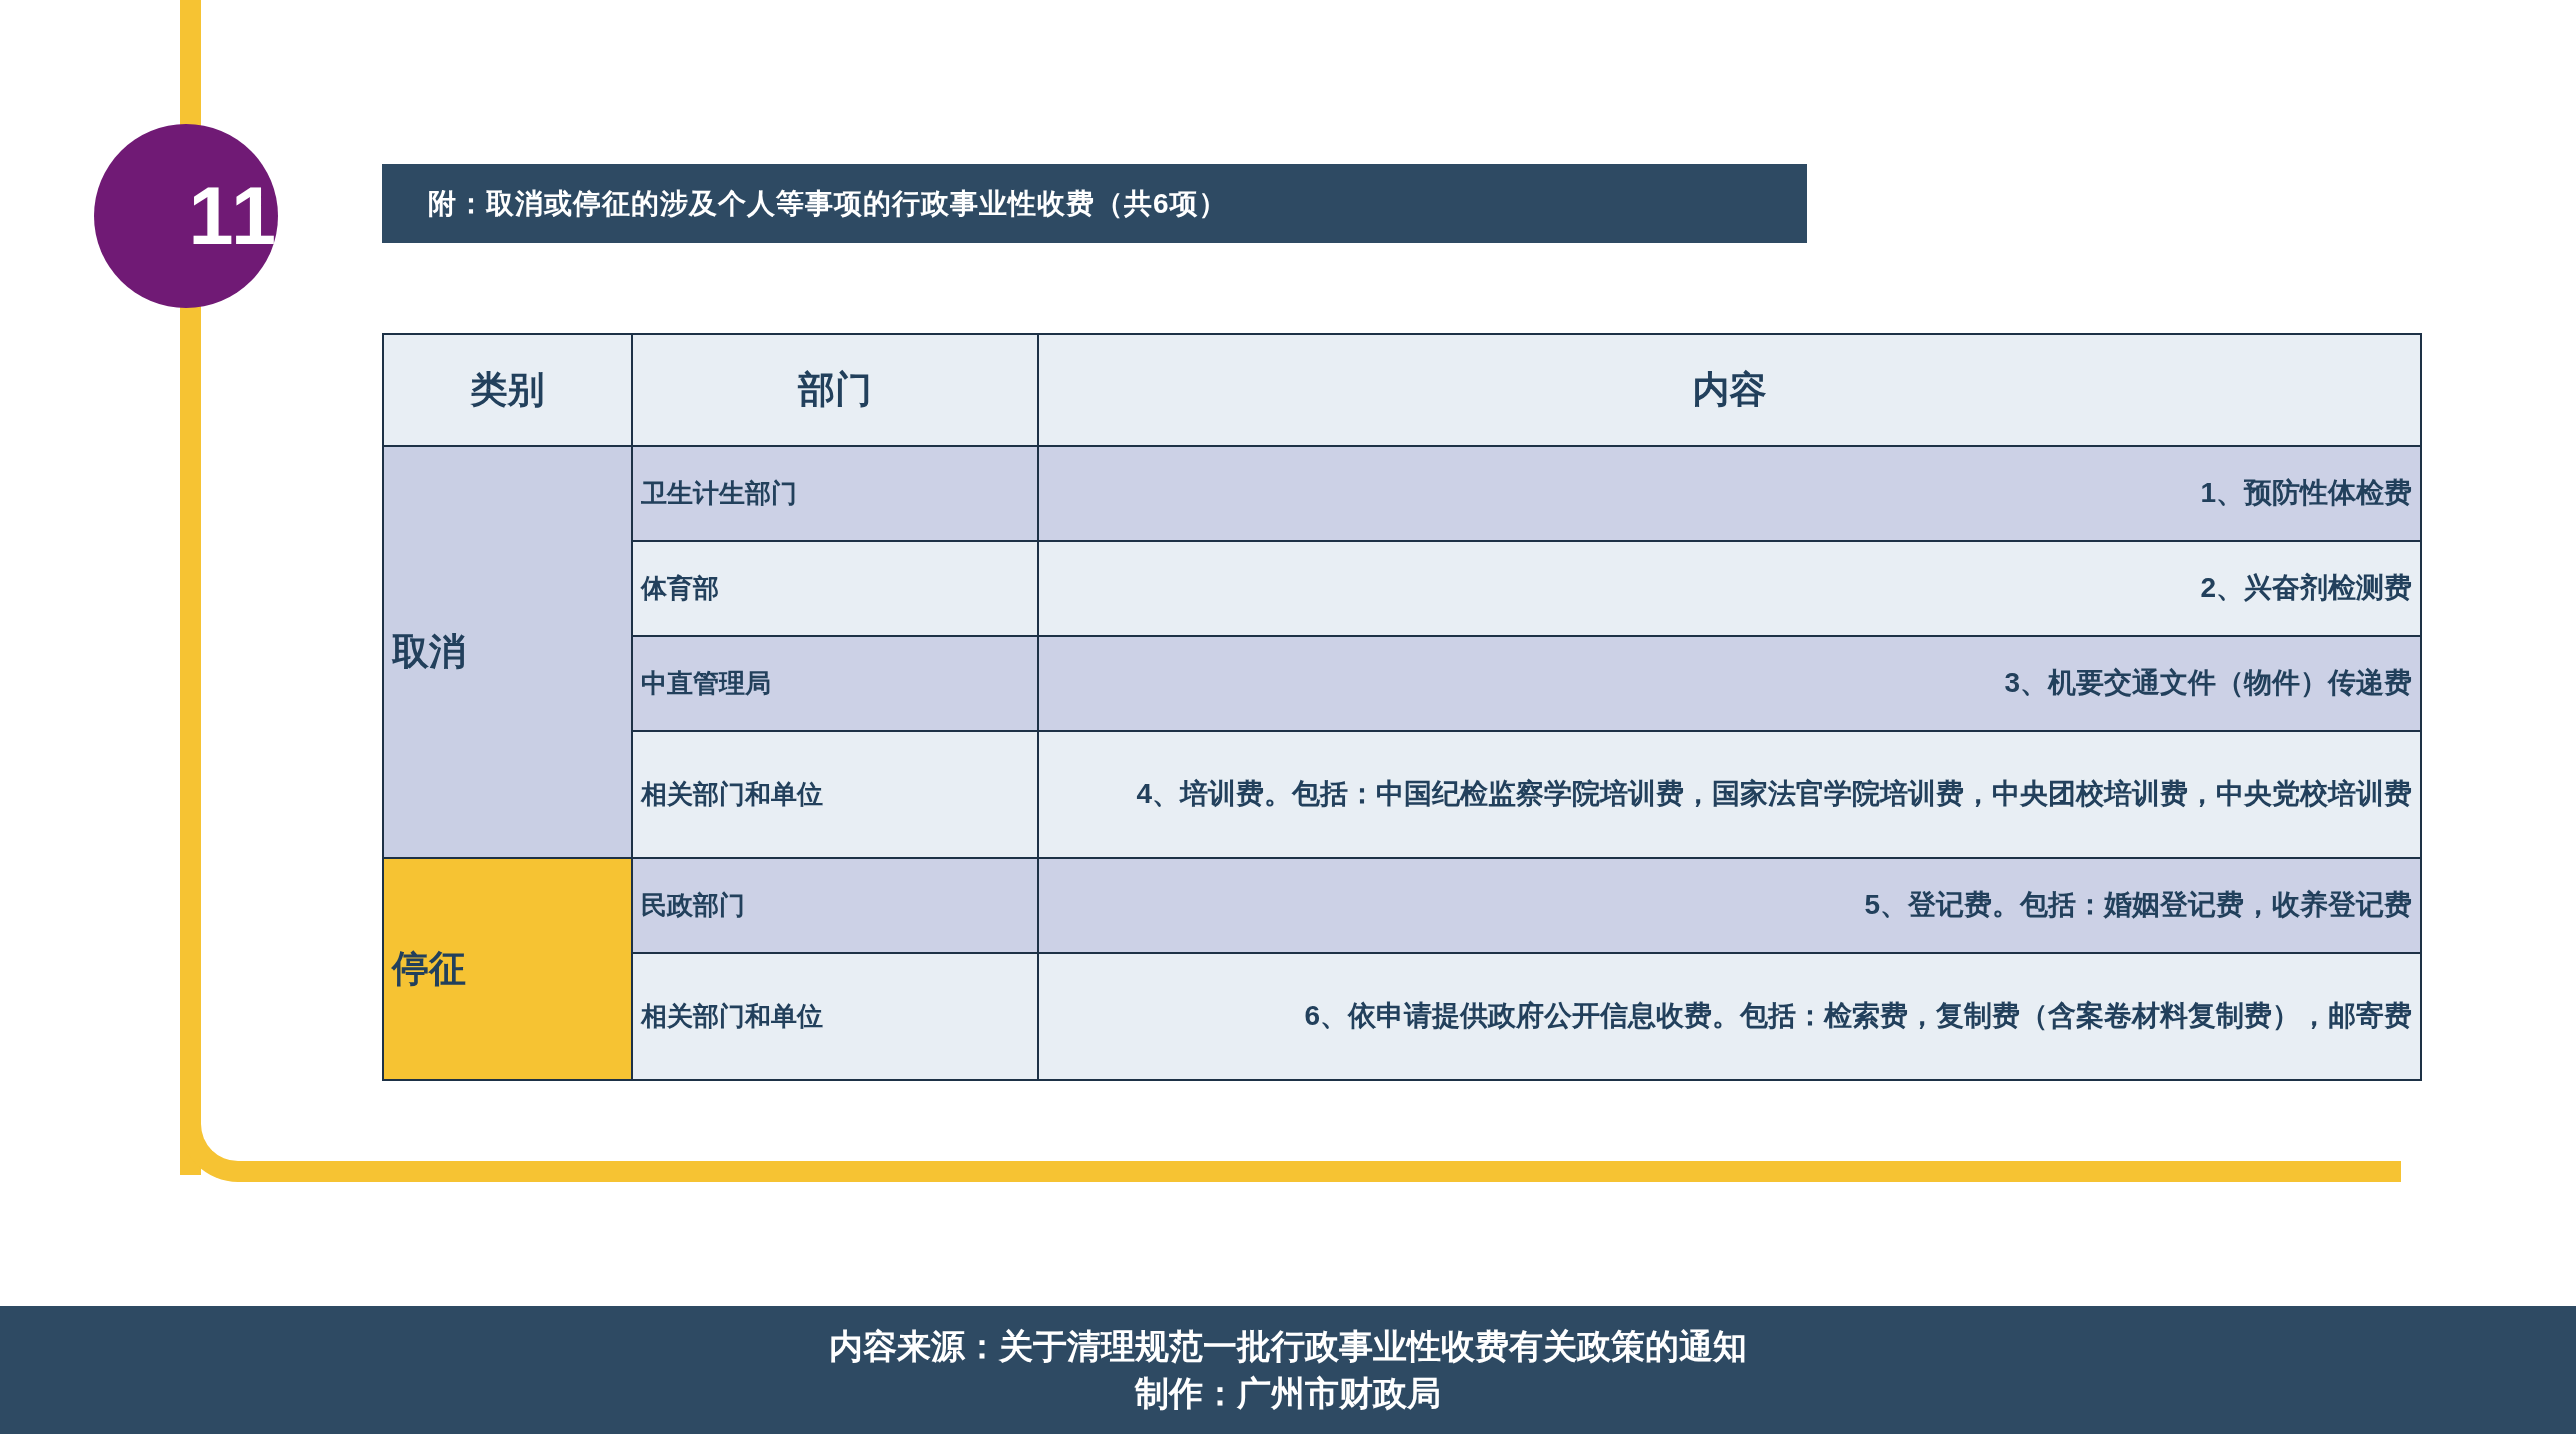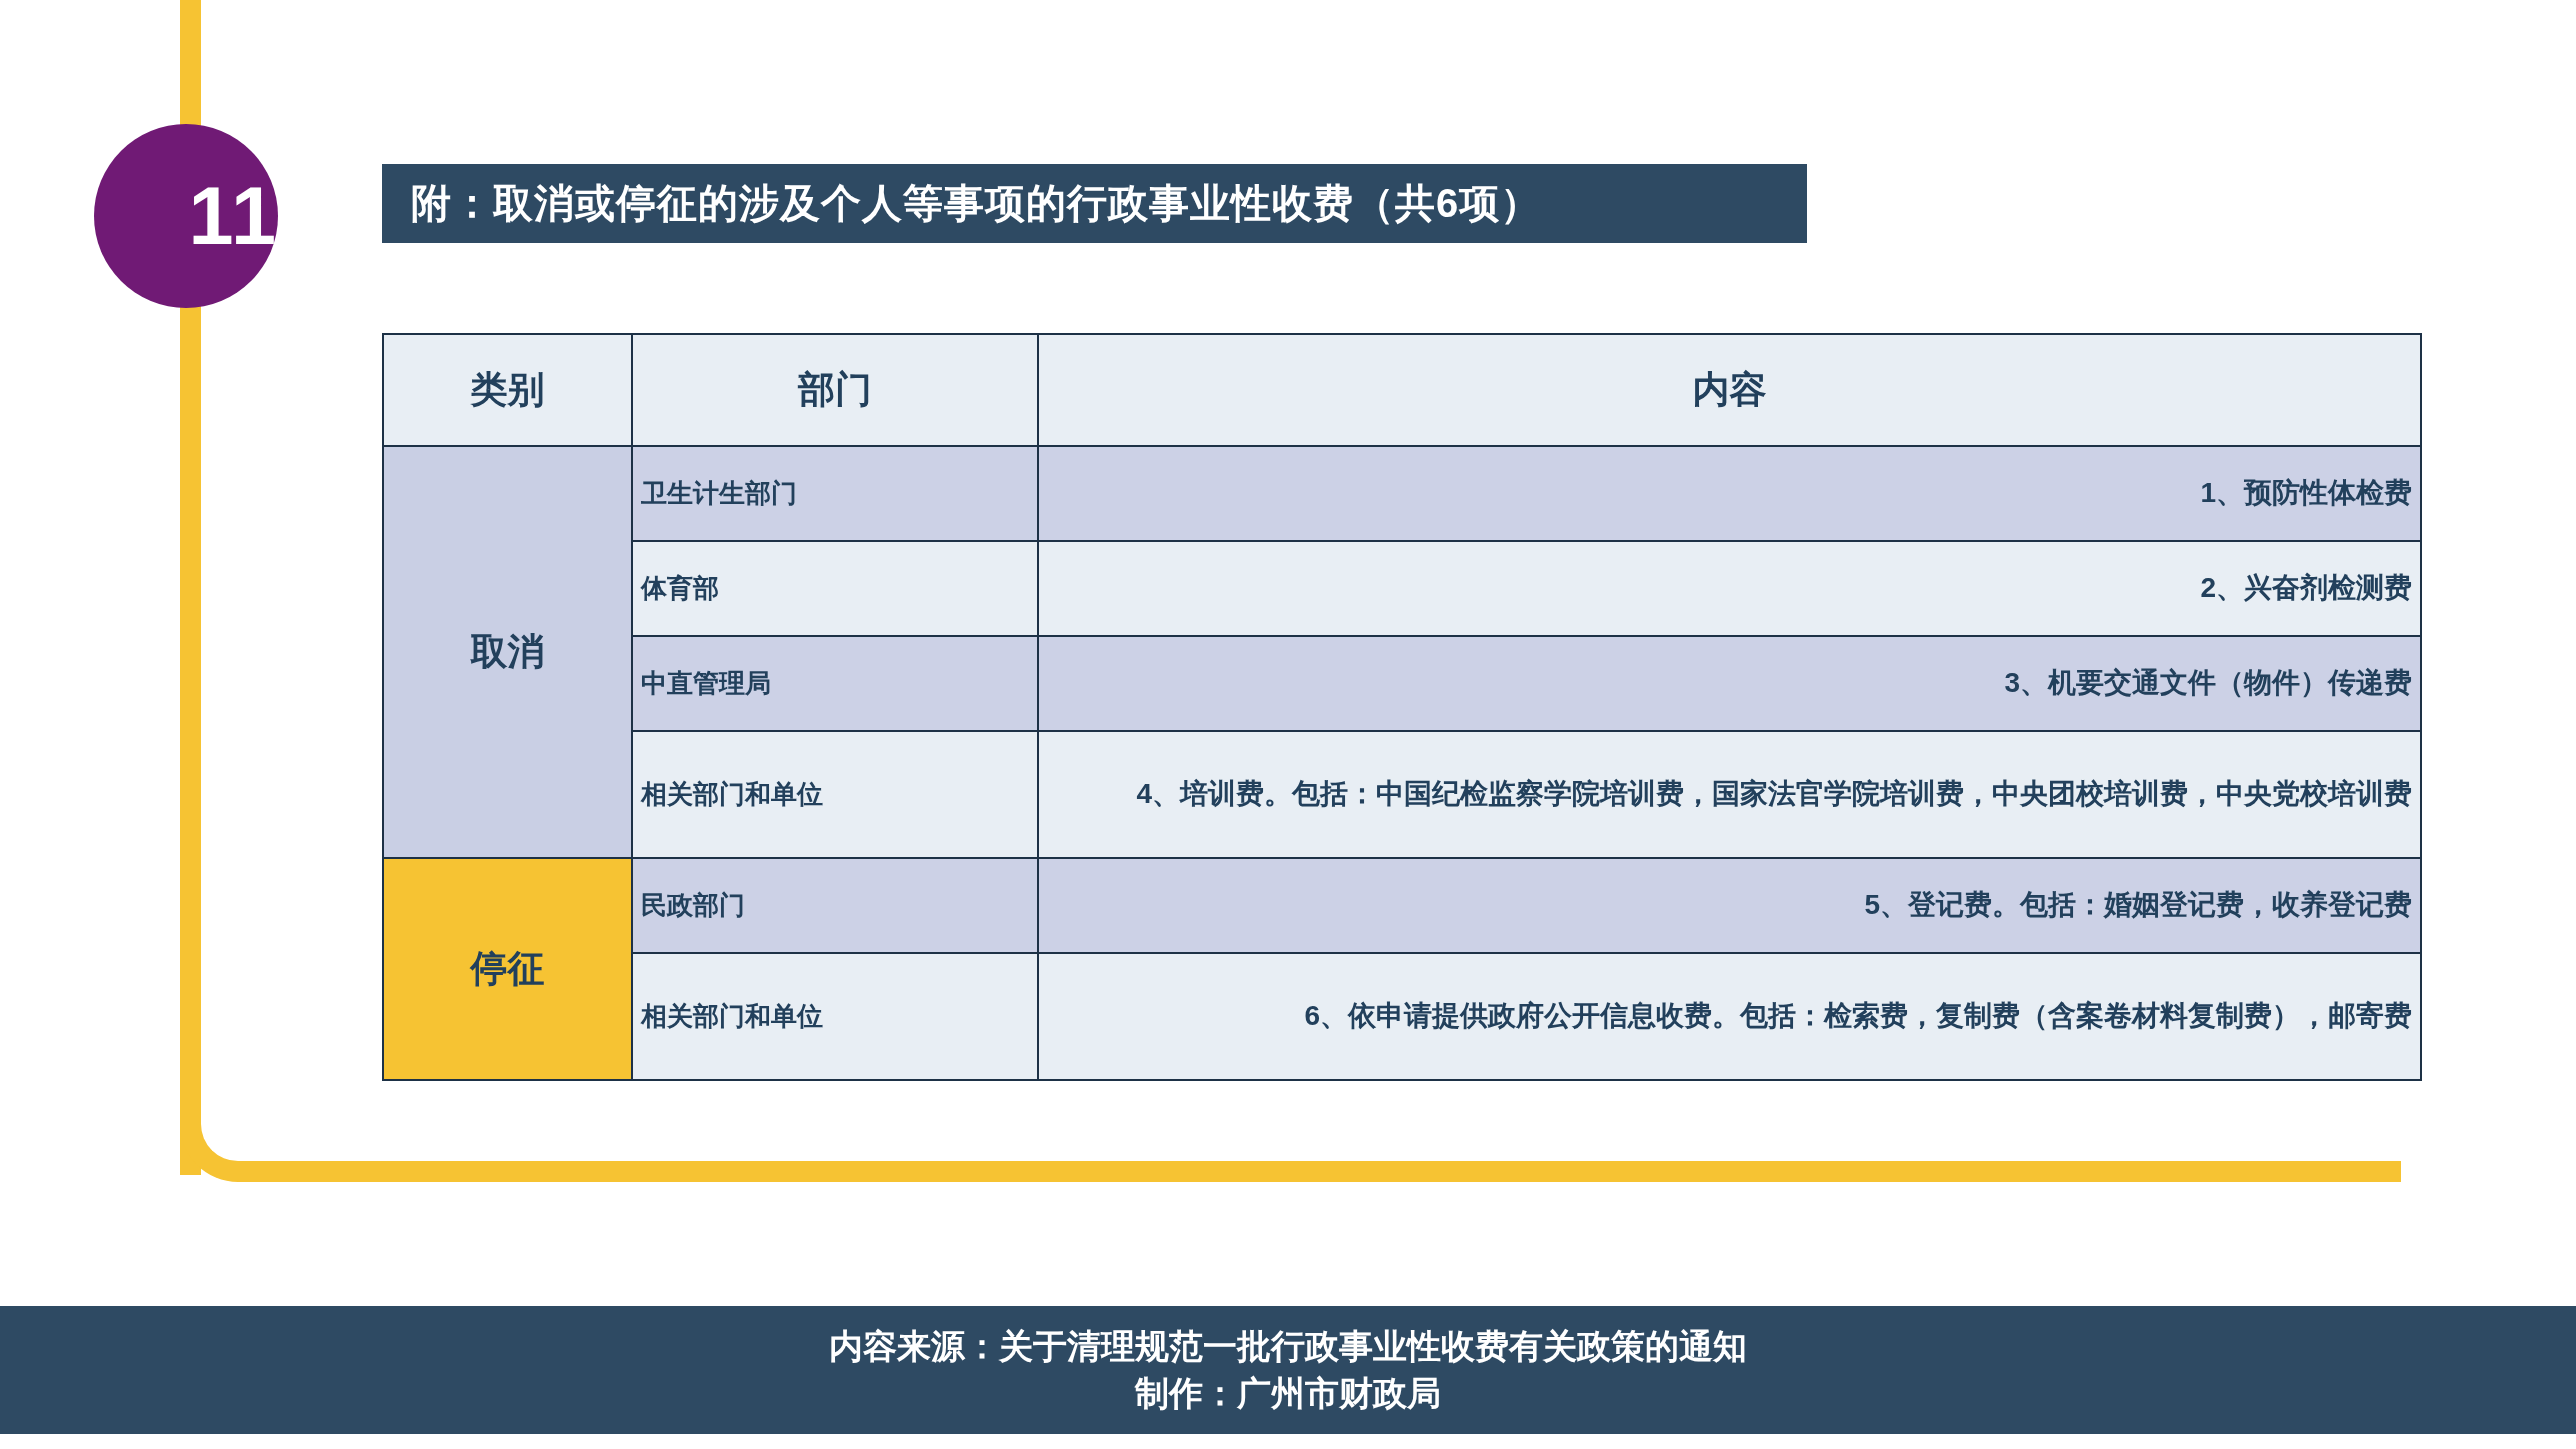--- a/index.html
+++ b/index.html
@@ -81,24 +81,24 @@
     left: 382px;
     top: 164px;
     width: 1425px;
     height: 79px;
     background: #2e4a63;
     display: flex;
     align-items: center;
   }
   .title-bar .title-text {
     color: #ffffff;
-    font-size: 40px;
+    font-size: 28px;
     font-weight: bold;
     letter-spacing: 1px;
-    padding-left: 29px;
+    padding-left: 46px;
     white-space: nowrap;
   }
 
   
   .fee-table {
     position: absolute;
     left: 382px;
     top: 333px;
     width: 2038px;
     border-collapse: collapse;
@@ -118,21 +118,21 @@
   .col-body  { width: 1383px; }
 
   .fee-table thead th {
     background: #e8eef4;
     height: 112px;
     font-size: 37px;
     text-align: center;
   }
 
   .cat-cell {
-    text-align: center;
+    text-align: left;
     font-size: 37px;
   }
   .cat-cell.cancel   { background: #c9cfe4; }
   .cat-cell.suspend  { background: #f6c333; }
 
   .dept-cell {
     font-size: 26px;
     line-height: 1.2;
   }
   .body-cell {

